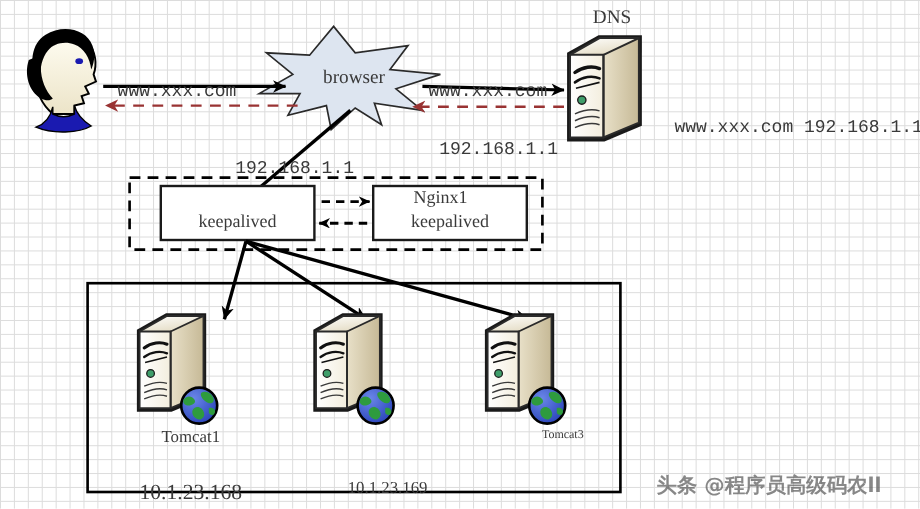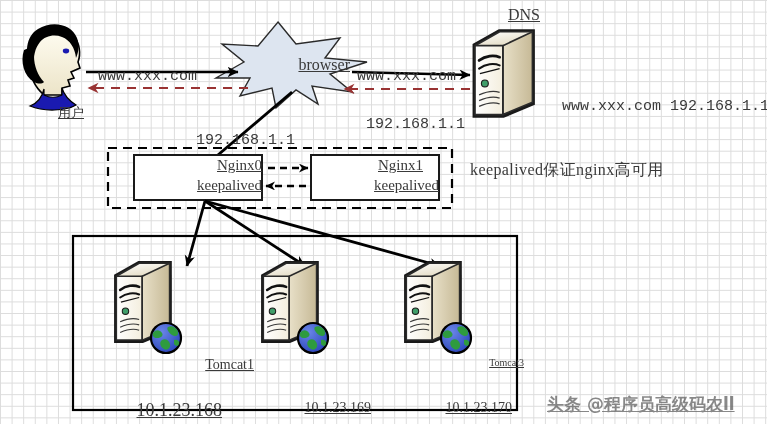--- a/index.html
+++ b/index.html
@@ -31,34 +31,32 @@
     font-family: "Liberation Serif", "DejaVu Serif", serif;
     letter-spacing: 0.4px;
   }
   .lbl-mono {
     font-family: "Liberation Mono", "DejaVu Sans Mono", monospace;
     letter-spacing: 0px;
     margin-top: 24px;
   }
   .node-text {
     position: absolute;
-    text-align: right;
+    text-align: center;
     color: #3a3a3a;
     white-space: nowrap;
     font-family: "Liberation Serif", "DejaVu Serif", serif;
-    text-decoration: underline;
   }
   .watermark {
     position: absolute;
     color: #5b5b5b;
     white-space: nowrap;
     font-family: "DejaVu Sans", "Liberation Sans", sans-serif;
     font-weight: bold;
     opacity: 0.72;
-    text-decoration: underline;
   }
 </style>
 </head>
 <body>
 
 <div id="canvas">
 
   <svg id="art" width="767" height="424" viewBox="0 0 767 424">
     <defs>
       <linearGradient id="gFront" x1="0" y1="0" x2="1" y2="0">
@@ -191,35 +189,31 @@
   <div class="node-text" style="left:240px; top:56px; width:110px; font-size:16px;">browser</div>
 
   <div class="lbl lbl-mono" style="left:357px; top:44px; font-size:15px;">www.xxx.com</div>
 
   <div class="node-text" style="left:480px; top:6px; width:60px; font-size:16px;">DNS</div>
 
   <div class="lbl lbl-mono" style="left:366px; top:92px; font-size:15px;">192.168.1.1</div>
 
   <div class="lbl lbl-mono" style="left:562px; top:74px; font-size:15px;">www.xxx.com  192.168.1.1</div>
 
-  <div class="node-text" style="left:10px; top:104px; width:74px; font-size:13px;">用户</div>
 
   <div class="lbl lbl-mono" style="left:196px; top:108px; font-size:15px;">192.168.1.1</div>
 
-  <div class="node-text" style="left:134px; top:157px; width:128px; font-size:15px;">Nginx0</div>
   <div class="node-text" style="left:134px; top:177px; width:128px; font-size:15px;">keepalived</div>
 
   <div class="node-text" style="left:311px; top:157px; width:112px; font-size:15px;">Nginx1</div>
   <div class="node-text" style="left:311px; top:177px; width:128px; font-size:15px;">keepalived</div>
 
-  <div class="lbl" style="left:470px; top:160px; font-size:16px;">keepalived保证nginx高可用</div>
-
-  <div class="node-text" style="left:104px; top:357px; width:110px; font-size:14px;padding-left:40px;">Tomcat1</div>
+
+  <div class="node-text" style="left:104px; top:357px; width:110px; font-size:14px;">Tomcat1</div>
   <div class="node-text lbl-mono" style="left:96px; top:376px; width:126px; font-size:18px;">10.1.23.168</div>
 
-  <div class="node-text lbl-mono" style="left:245px; top:376px; width:126px; font-size:14px;">10.1.23.169</div>
+  <div class="node-text lbl-mono" style="left:260px; top:376px; width:126px; font-size:14px;">10.1.23.169</div>
 
   <div class="node-text" style="left:394px; top:357px; width:110px; font-size:10px;margin-left:20px;">Tomcat3</div>
-  <div class="node-text lbl-mono" style="left:386px; top:376px; width:126px; font-size:14px;">10.1.23.170</div>
 
   <div class="watermark" style="left:547px; top:393px; font-size:17px;">头条 @程序员高级码农ll</div>
 
 </div>
 
 </body></html>

